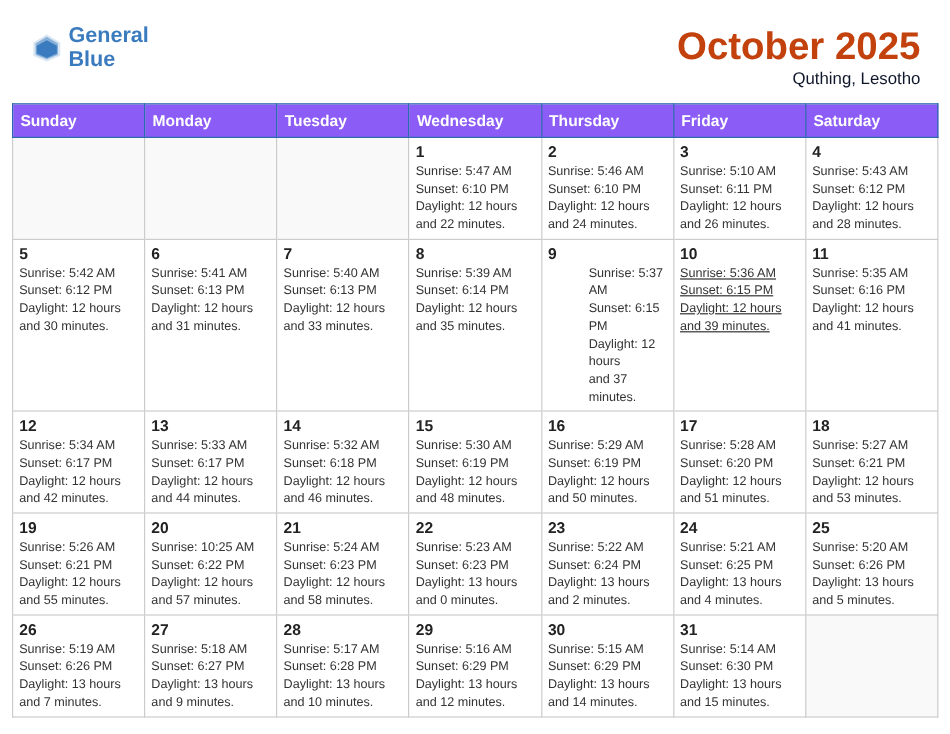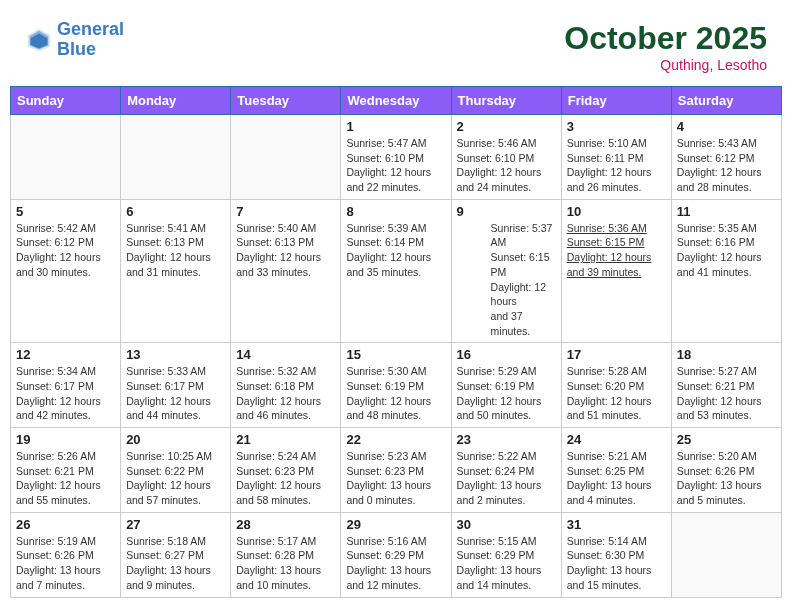--- a/index.html
+++ b/index.html
@@ -34,25 +34,25 @@
     .logo-icon {
       width: 28px;
       height: 28px;
     }
     .title-block {
       text-align: right;
     }
     .month-title {
       font-size: 32px;
       font-weight: bold;
-      color: #14532d;
+      color: #c2410c;
     }
     .subtitle {
       font-size: 14px;
-      color: #be185d;
+      color: #0f172a;
     }
     .calendar {
       width: 100%;
       border-collapse: collapse;
       margin-top: 8px;
     }
     .calendar th {
       background-color: #8b5cf6;
       color: #fff;
       text-align: left;

